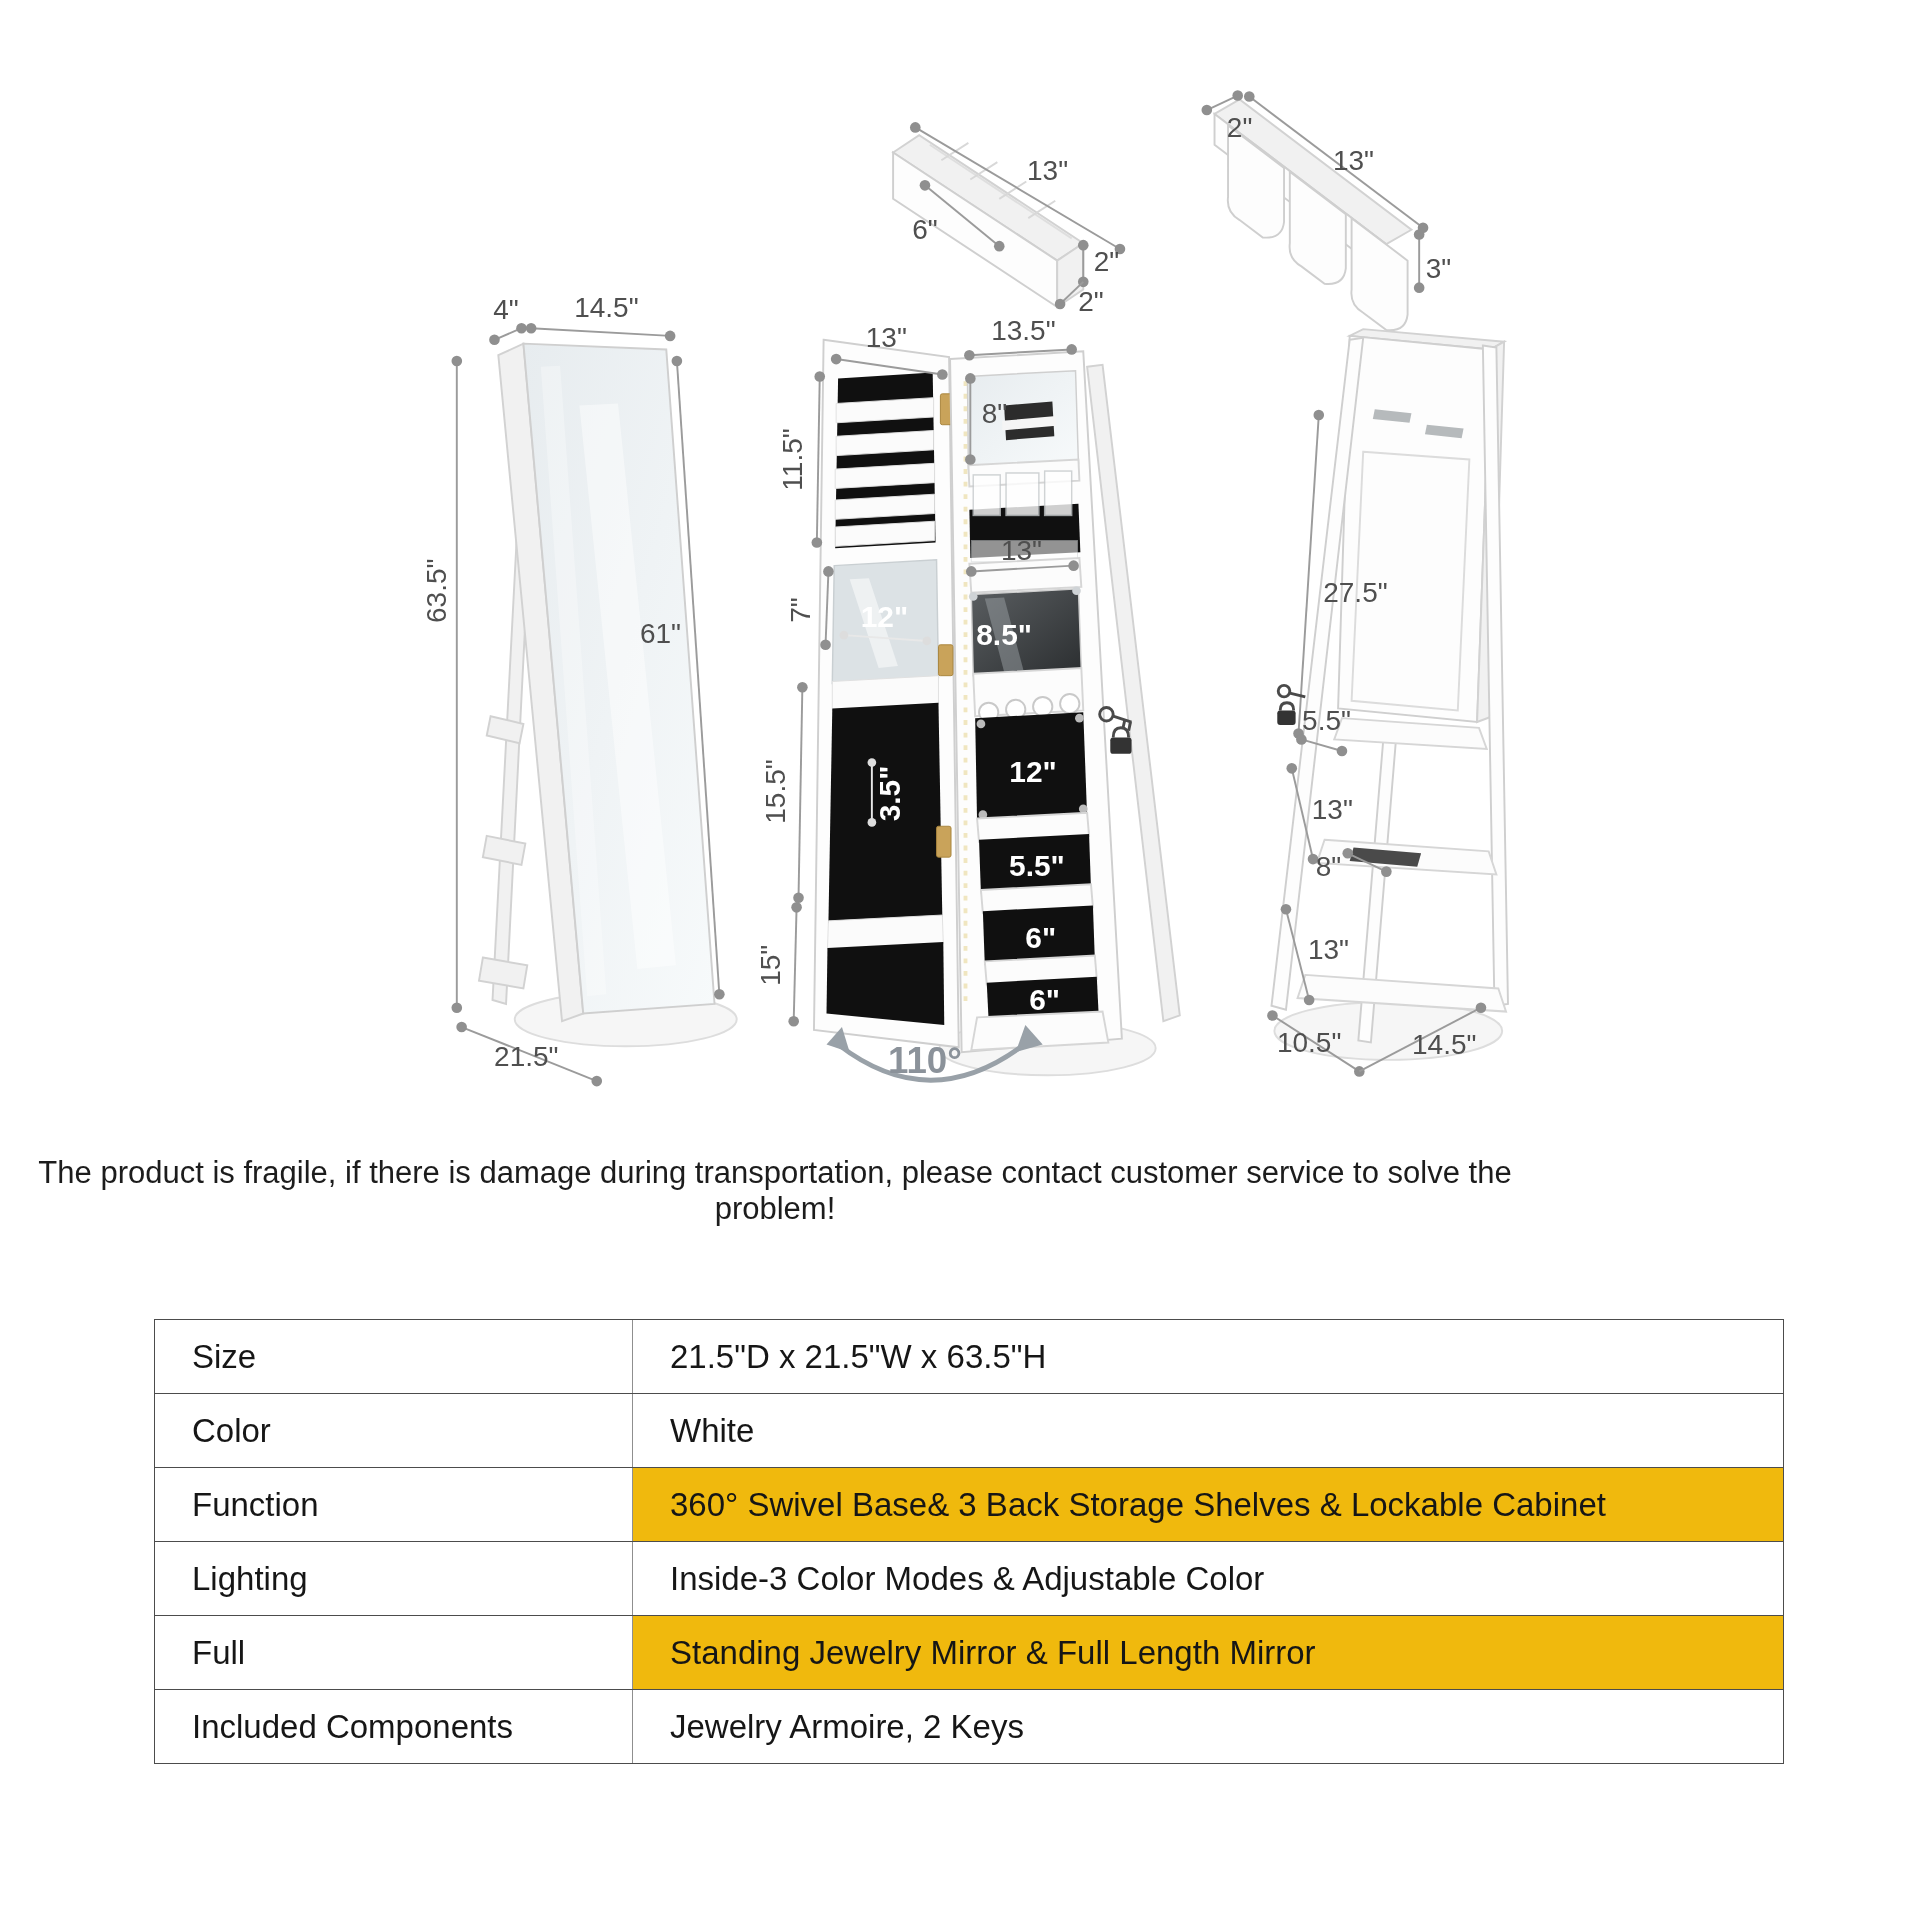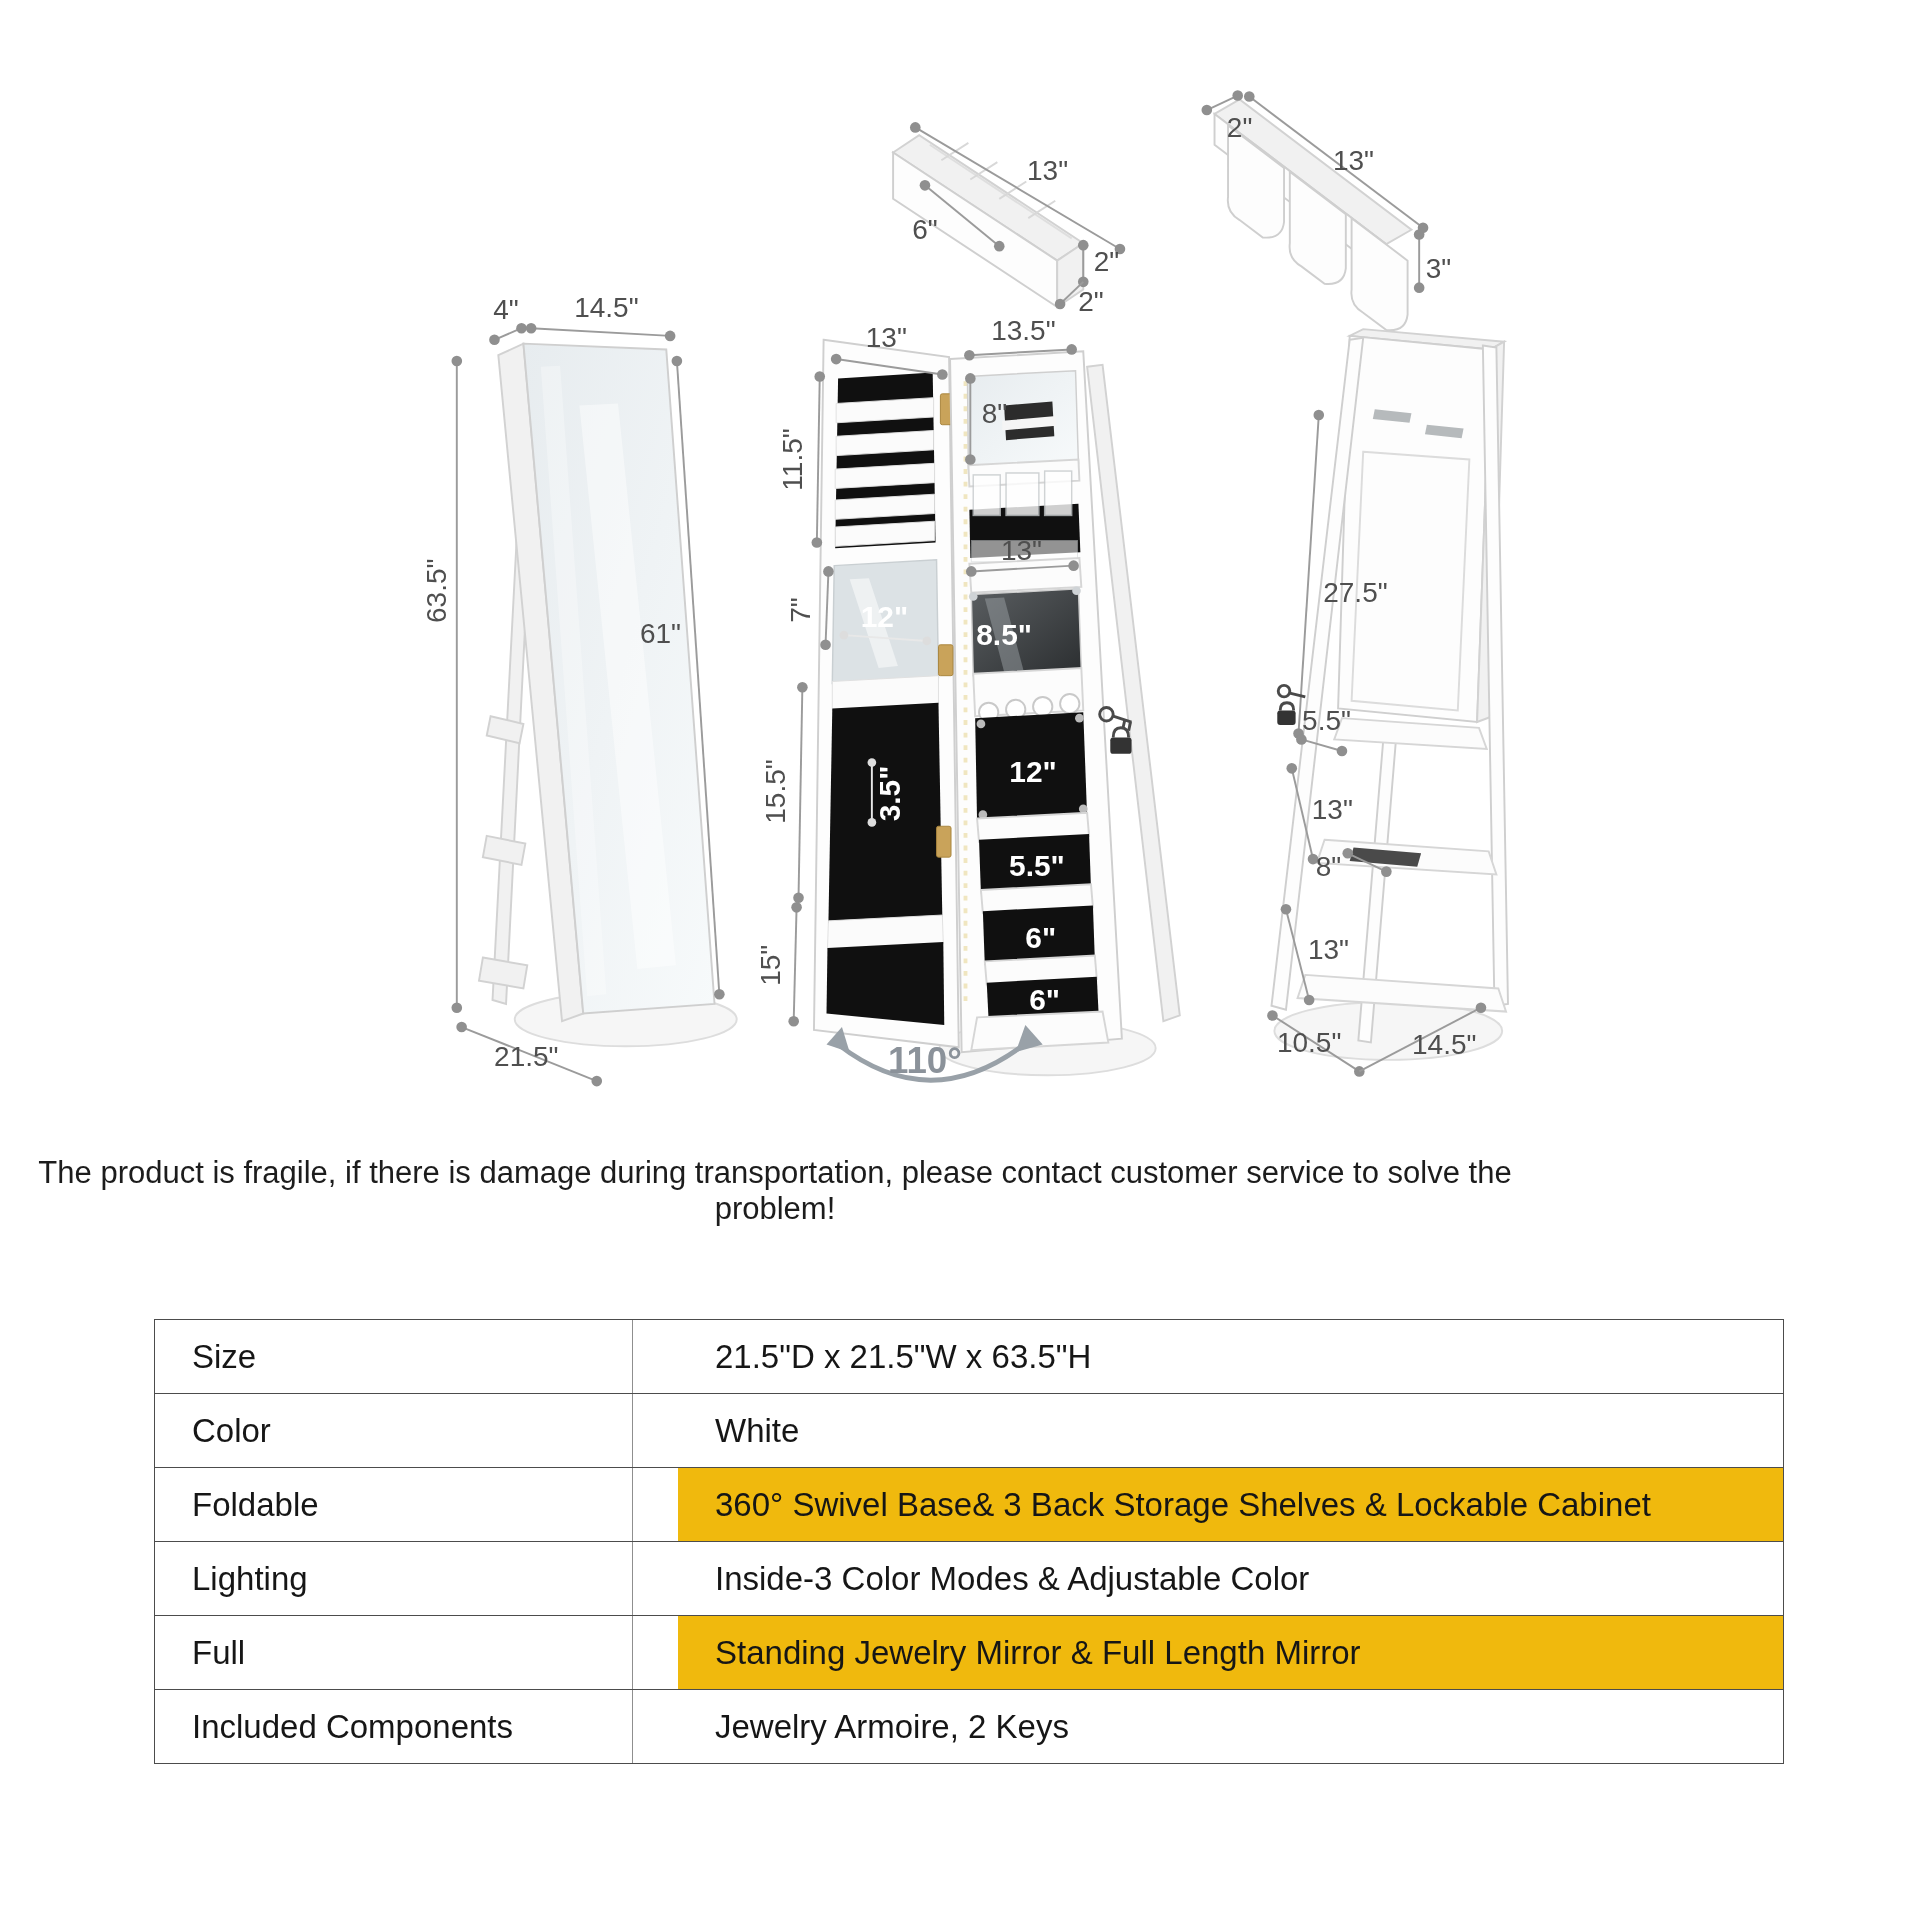--- a/index.html
+++ b/index.html
@@ -22,21 +22,21 @@
   .arc{stroke:#99a1a8;stroke-width:5;fill:none;}
   .arrow{fill:#99a1a8;}
   .metal{fill:#333333;}
   .keyline{stroke:#4a4a4a;stroke-width:3;fill:none;}
   #fragile-note{position:absolute;left:0;top:1155px;width:1550px;text-align:center;
         font-family:Liberation Sans, sans-serif;font-size:31px;color:#1c1c1c;}
   #spec-title{position:absolute;left:154px;top:1253px;font-size:44px;font-weight:bold;
         letter-spacing:-1px;color:#0f0f0f;}
   #spec-table{position:absolute;left:154px;top:1319px;width:1628px;
         border:1.9px solid #4c4c4c;border-collapse:collapse;}
-  .spec-row{display:flex;height:73px;border-top:1.9px solid #4c4c4c;gap:45px;}
+  .spec-row{display:flex;height:73px;border-top:1.9px solid #4c4c4c;}
   .spec-row:first-child{border-top:none;}
   .spec-label{width:440px;flex:0 0 440px;border-right:1.9px solid #8f8f8f;
         display:flex;align-items:center;padding-left:37px;font-size:33px;}
   .spec-value{flex:1;display:flex;align-items:center;padding-left:37px;font-size:33px;}
   .bold{font-weight:normal;}
 </style>
 </head>
 <body>
 
 <div id="page">
@@ -310,21 +310,21 @@
 <div id="spec-table">
   <div class="spec-row">
     <div class="spec-label">Size</div>
     <div class="spec-value">21.5"D x 21.5"W x 63.5"H</div>
   </div>
   <div class="spec-row">
     <div class="spec-label">Color</div>
     <div class="spec-value">White</div>
   </div>
   <div class="spec-row">
-    <div class="spec-label">Foldable</div>
+    <div class="spec-label">Function</div>
     <div class="spec-value" style="background: rgb(240, 185, 13);">
       <span class="bold">360° Swivel Base</span>
           <span> &amp; 3 Back Storage Shelves &amp; Lockable Cabinet</span>
     </div>
   </div>
   <div class="spec-row">
     <div class="spec-label">Lighting</div>
     <div class="spec-value">Inside-3 Color Modes &amp; Adjustable Color</div>
   </div>
   <div class="spec-row">

